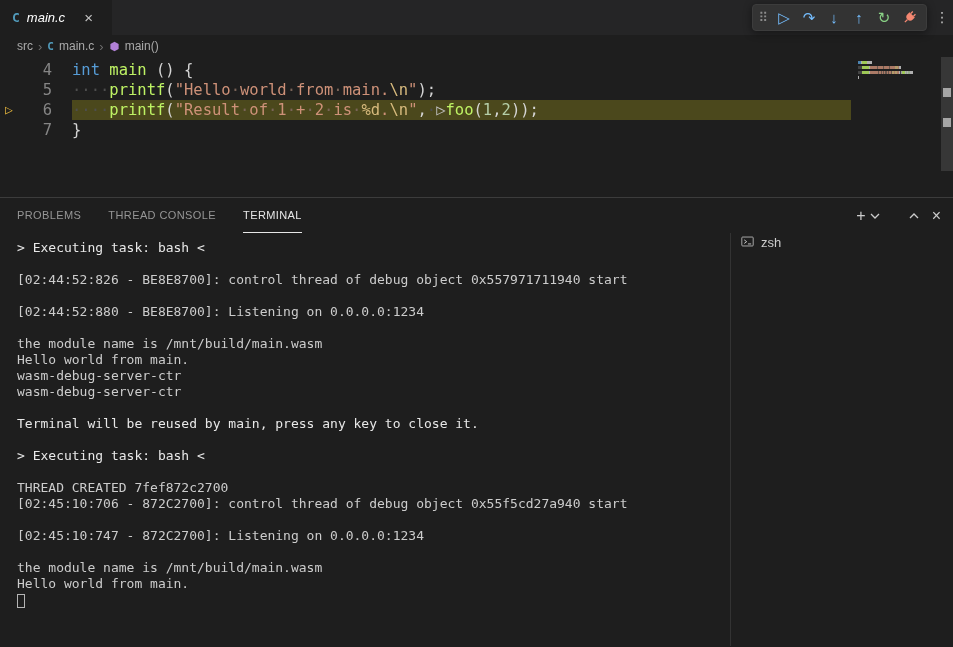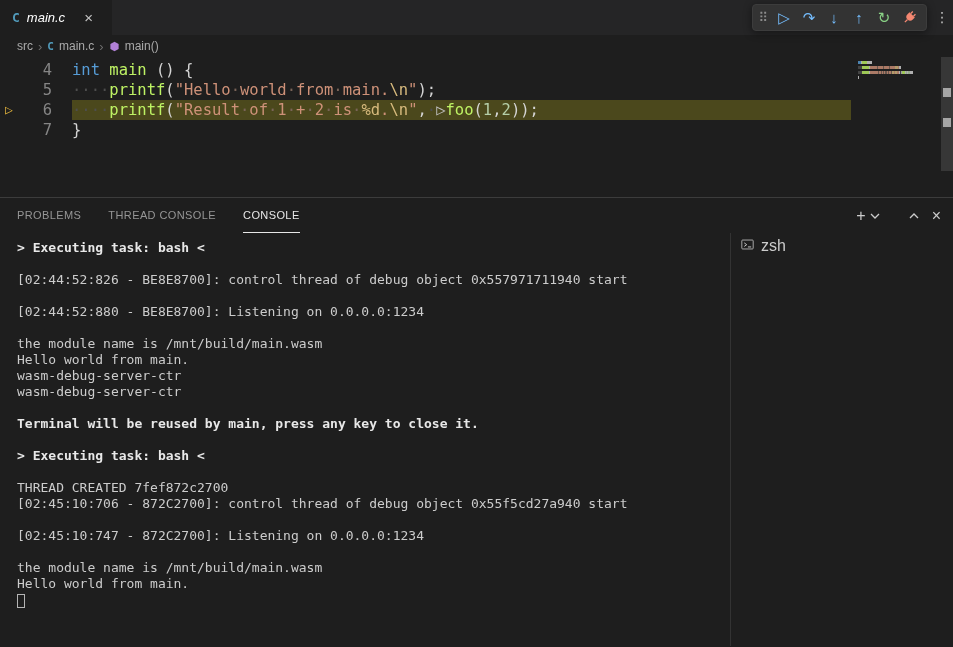--- a/index.html
+++ b/index.html
@@ -59,25 +59,25 @@
   .panel-tab { font-size:11px; letter-spacing:.4px; color:#969696; margin-right:27px; height:35px; line-height:35px; cursor:pointer; }
   .panel-tab.active { color:#e7e7e7; border-bottom:1px solid #e7e7e7; }
   .panel-actions { margin-left:auto; display:flex; gap:13px; align-items:center; color:#cccccc; }
   .panel-actions .act { cursor:pointer; display:flex; align-items:center; font-size:16px; }
   .act-plus { font-size:17px; }
   .act-group { display:flex; gap:4px; align-items:center; margin-right:16px; }
 
   .panel-body { display:flex; height:calc(100% - 36px); }
   .terminal-main { flex:1; padding:7px 0 0 17px; font-family:"DejaVu Sans Mono", monospace; font-size:13px; line-height:16px; color:#cccccc; overflow:hidden; }
   .term-line { white-space:pre; height:16px; }
-  .term-line.bold { font-weight:bold; color:#e8e8e8; }
+  .term-line.bold { font-weight:normal; color:#e8e8e8; }
   .term-cursor { display:inline-block; width:8px; height:14px; border:1px solid #b4b4b4; vertical-align:middle; }
 
   .terminal-sidebar { width:223px; border-left:1px solid #333333; padding-top:2px; }
-  .term-item { height:22px; display:flex; align-items:center; gap:7px; padding:0 12px 0 10px; font-size:16px; color:#cccccc; cursor:pointer; }
+  .term-item { height:22px; display:flex; gap:7px; padding:0 12px 0 10px; font-size:13px; color:#cccccc; cursor:pointer; }
   .term-item.active { background:#37373d; }
   .term-sub { color:#8c8c8c; margin-left:2px; }
   .spinner { margin-left:auto; width:12px; height:12px; border-radius:50%;
              border:1.6px solid transparent; border-left-color:#c5c5c5; border-top-color:#c5c5c5; }
 </style>
 </head>
 <body>
 
 <div class="tab-bar">
   <div class="tab">
@@ -150,21 +150,21 @@
     </div>
   <div class="editor-scrollbar"></div>
   <div class="ruler-mark" style="top:31px"></div>
   <div class="ruler-mark" style="top:61px"></div>
 </div>
 
 <div class="panel">
   <div class="panel-header">
     <span class="panel-tab">PROBLEMS</span>
     <span class="panel-tab">THREAD CONSOLE</span>
-    <span class="panel-tab active">CONSOLE</span>
+    <span class="panel-tab active">TERMINAL</span>
     <div class="panel-actions">
       <span class="act-group">
         <span class="act act-plus">+</span>
         <span class="act">
           <svg width="10" height="8" viewBox="0 0 10 8">
               <path d="M1 2l4 4 4-4" stroke="#cccccc" stroke-width="1.3" fill="none"></path>
             </svg>
         </span>
       </span>
       <span class="act">

